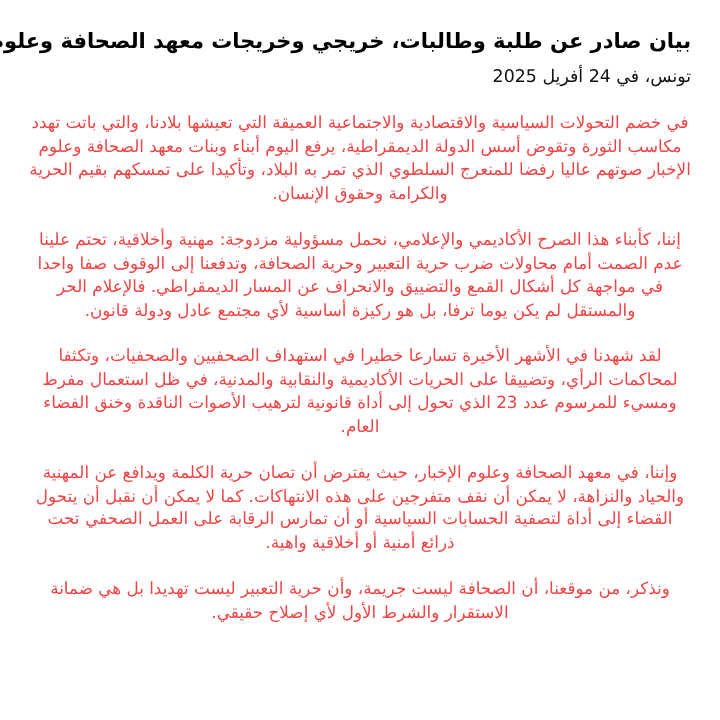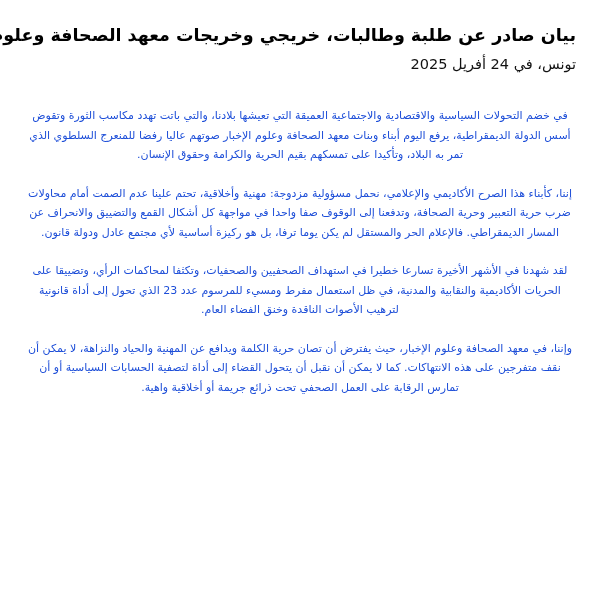--- a/index.html
+++ b/index.html
@@ -27,35 +27,36 @@
       font-size: 17.5px;
       line-height: 26px;
       margin: 0 0 6px 0;
       text-align: right;
       color: #000;
       white-space: nowrap;
     }
     .dateline {
       font-size: 14.5px;
       line-height: 20px;
-      margin: 0 0 32px 0;
+      margin: 0 0 20px 0;
       text-align: right;
       color: #111;
     }
     .para {
-      font-size: 11px;
+      font-size: 14px;
       line-height: 19.5px;
       text-align: center;
       margin: 0 0 19px 0;
-      color: #1d4ed8;
+      color: #ef4444;
     }
   </style>
 </head>
 <body>
 
 <div class="doc">
   <h1 class="title">بيان صادر عن طلبة وطالبات، خريجي وخريجات معهد الصحافة وعلوم الإخبار</h1>
   <div class="dateline">تونس، في 24 أفريل 2025</div>
   <p class="para">في خضم التحولات السياسية والاقتصادية والاجتماعية العميقة التي تعيشها بلادنا، والتي باتت تهدد مكاسب الثورة وتقوض أسس الدولة الديمقراطية، يرفع اليوم أبناء وبنات معهد الصحافة وعلوم الإخبار صوتهم عاليا رفضا للمنعرج السلطوي الذي تمر به البلاد، وتأكيدا على تمسكهم بقيم الحرية والكرامة وحقوق الإنسان.</p>
   <p class="para">إننا، كأبناء هذا الصرح الأكاديمي والإعلامي، نحمل مسؤولية مزدوجة: مهنية وأخلاقية، تحتم علينا عدم الصمت أمام محاولات ضرب حرية التعبير وحرية الصحافة، وتدفعنا إلى الوقوف صفا واحدا في مواجهة كل أشكال القمع والتضييق والانحراف عن المسار الديمقراطي. فالإعلام الحر والمستقل لم يكن يوما ترفا، بل هو ركيزة أساسية لأي مجتمع عادل ودولة قانون.</p>
   <p class="para">لقد شهدنا في الأشهر الأخيرة تسارعا خطيرا في استهداف الصحفيين والصحفيات، وتكثفا لمحاكمات الرأي، وتضييقا على الحريات الأكاديمية والنقابية والمدنية، في ظل استعمال مفرط ومسيء للمرسوم عدد 23 الذي تحول إلى أداة قانونية لترهيب الأصوات الناقدة وخنق الفضاء العام.</p>
-  <p class="para">وإننا، في معهد الصحافة وعلوم الإخبار، حيث يفترض أن تصان حرية الكلمة ويدافع عن المهنية والحياد والنزاهة، لا يمكن أن نقف متفرجين على هذه الانتهاكات. كما لا يمكن أن نقبل أن يتحول القضاء إلى أداة لتصفية الحسابات السياسية أو أن تمارس الرقابة على العمل الصحفي تحت ذرائع جريمة أو أخلاقية واهية.</p>
+  <p class="para">وإننا، في معهد الصحافة وعلوم الإخبار، حيث يفترض أن تصان حرية الكلمة ويدافع عن المهنية والحياد والنزاهة، لا يمكن أن نقف متفرجين على هذه الانتهاكات. كما لا يمكن أن نقبل أن يتحول القضاء إلى أداة لتصفية الحسابات السياسية أو أن تمارس الرقابة على العمل الصحفي تحت ذرائع أمنية أو أخلاقية واهية.</p>
+  <p class="para">ونذكر، من موقعنا، أن الصحافة ليست جريمة، وأن حرية التعبير ليست تهديدا بل هي ضمانة الاستقرار والشرط الأول لأي إصلاح حقيقي.</p>
 </div>
 
 </body></html>

